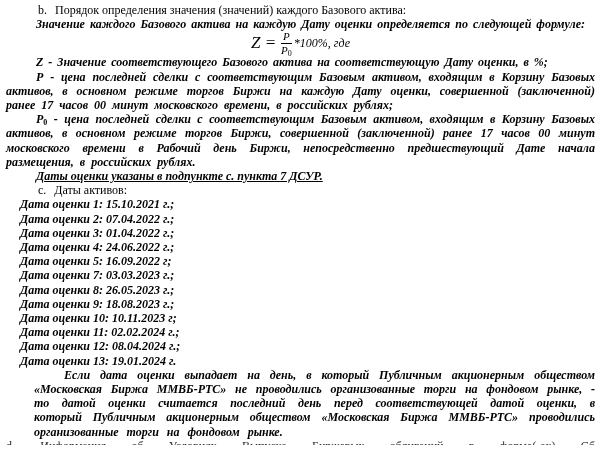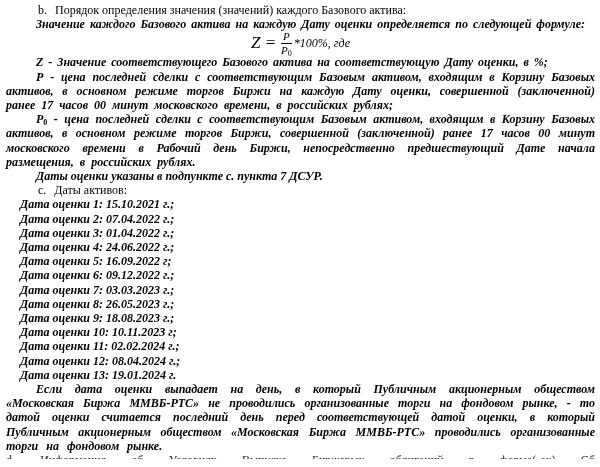--- a/index.html
+++ b/index.html
@@ -16,22 +16,22 @@
     line-height: 14.2px;
     padding: 3px 5px 0 6px;
   }
   .clause-line { padding-left: 32px; font-style: normal; font-weight: 400; }
   .clause-marker { display: inline-block; margin-right: 5px; }
   .bi { font-weight: 700; font-style: italic; }
   .just { text-align: justify; text-indent: 30px; }
   .p-intro { word-spacing: 2px; }
   .p-def-z { word-spacing: 2px; }
   .p-def { word-spacing: 3px; }
-  .p-ref { text-indent: 30px; }
-  .p-fallback { word-spacing: 5px; }
+  .p-ref { text-indent: 30px; text-decoration: underline; }
+  .p-fallback { word-spacing: 5px; margin-left: 28px; }
   .date-line { margin-left: 14px; }
   .formula-row {
     height: 24px;
     display: flex;
     align-items: center;
     justify-content: center;
     font-style: italic;
     font-weight: 400;
   }
   .f-lhs { font-size: 17px; margin-right: 5px; }
@@ -103,21 +103,20 @@
     <span class="clause-marker">c.</span>
     <span>Даты активов:</span>
   </div>
 
   <div>
     <div class="bi date-line">Дата оценки 1: 15.10.2021 г.;</div>
     <div class="bi date-line">Дата оценки 2: 07.04.2022 г.;</div>
     <div class="bi date-line">Дата оценки 3: 01.04.2022 г.;</div>
     <div class="bi date-line">Дата оценки 4: 24.06.2022 г.;</div>
     <div class="bi date-line">Дата оценки 5: 16.09.2022 г;</div>
-    <div class="bi date-line">Дата оценки 6: 09.12.2022 г.;</div>
     <div class="bi date-line">Дата оценки 7: 03.03.2023 г.;</div>
     <div class="bi date-line">Дата оценки 8: 26.05.2023 г.;</div>
     <div class="bi date-line">Дата оценки 9: 18.08.2023 г.;</div>
     <div class="bi date-line">Дата оценки 10: 10.11.2023 г;</div>
     <div class="bi date-line">Дата оценки 11: 02.02.2024 г.;</div>
     <div class="bi date-line">Дата оценки 12: 08.04.2024 г.;</div>
     <div class="bi date-line">Дата оценки 13: 19.01.2024 г.</div>
   </div>
 
   <div class="bi just p-fallback">Если дата оценки выпадает на день, в который Публичным акционерным обществом «Московская Биржа ММВБ-РТС» не проводились организованные торги на фондовом рынке, - то датой оценки считается последний день перед соответствующей датой оценки, в который Публичным акционерным обществом «Московская Биржа ММВБ-РТС» проводились организованные торги на фондовом рынке.</div>

